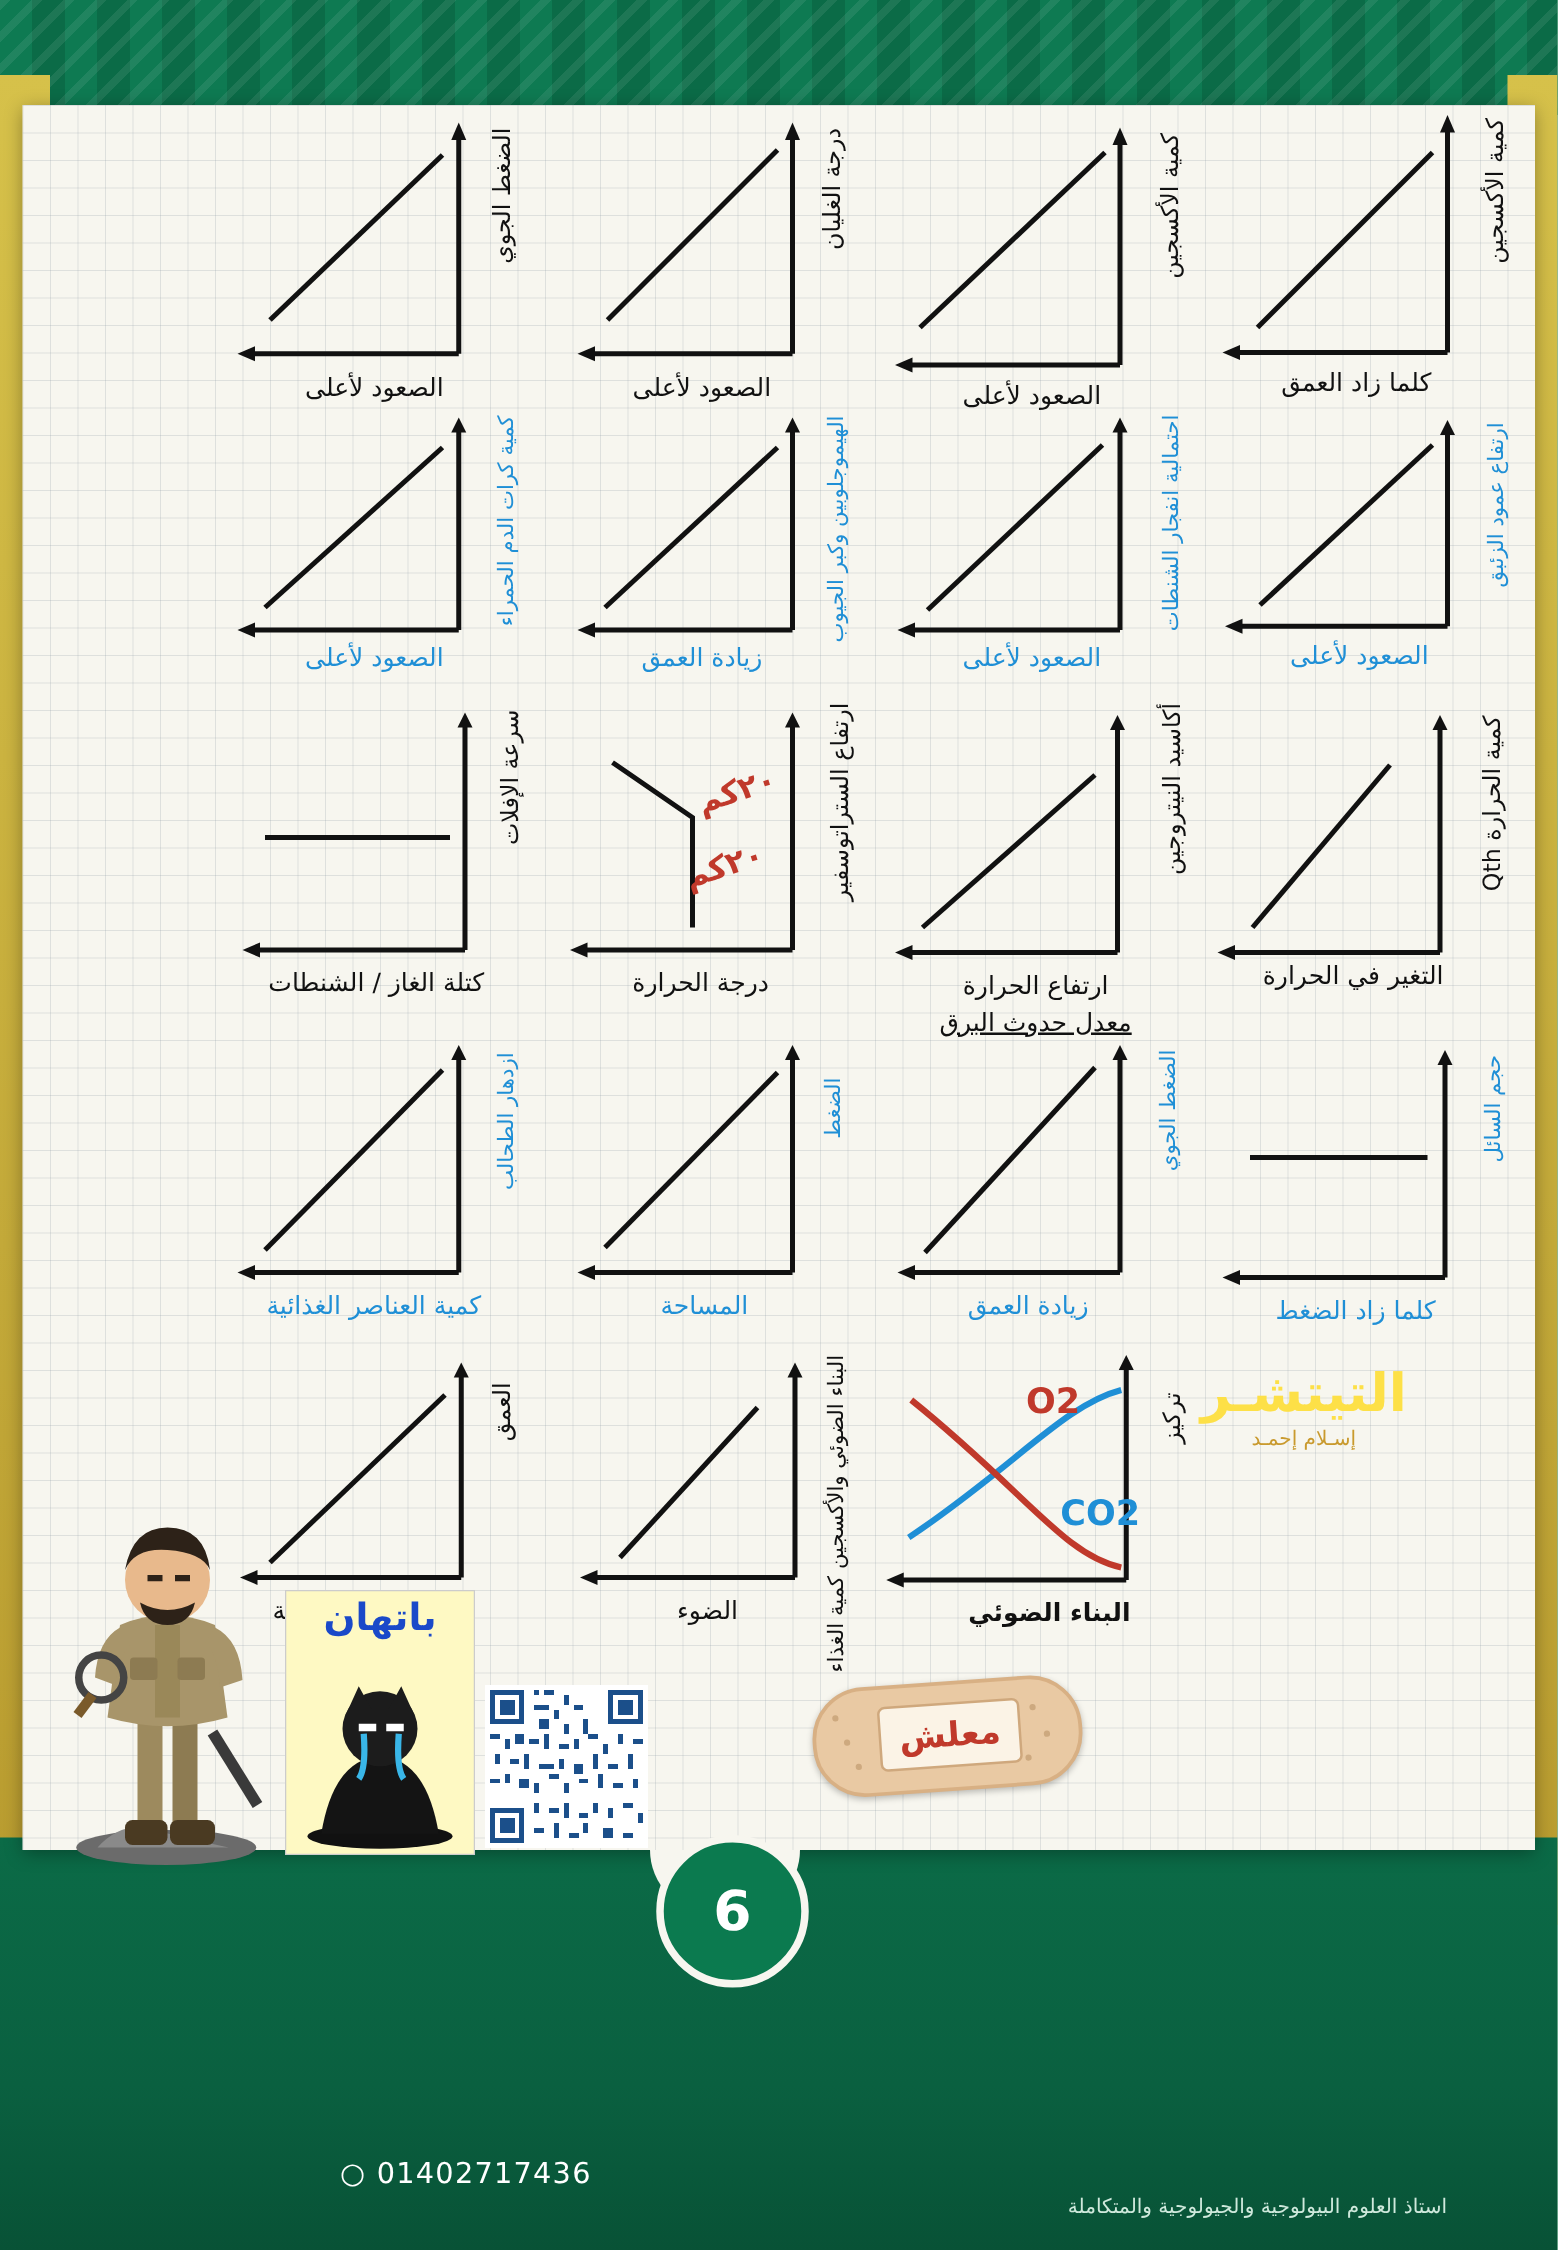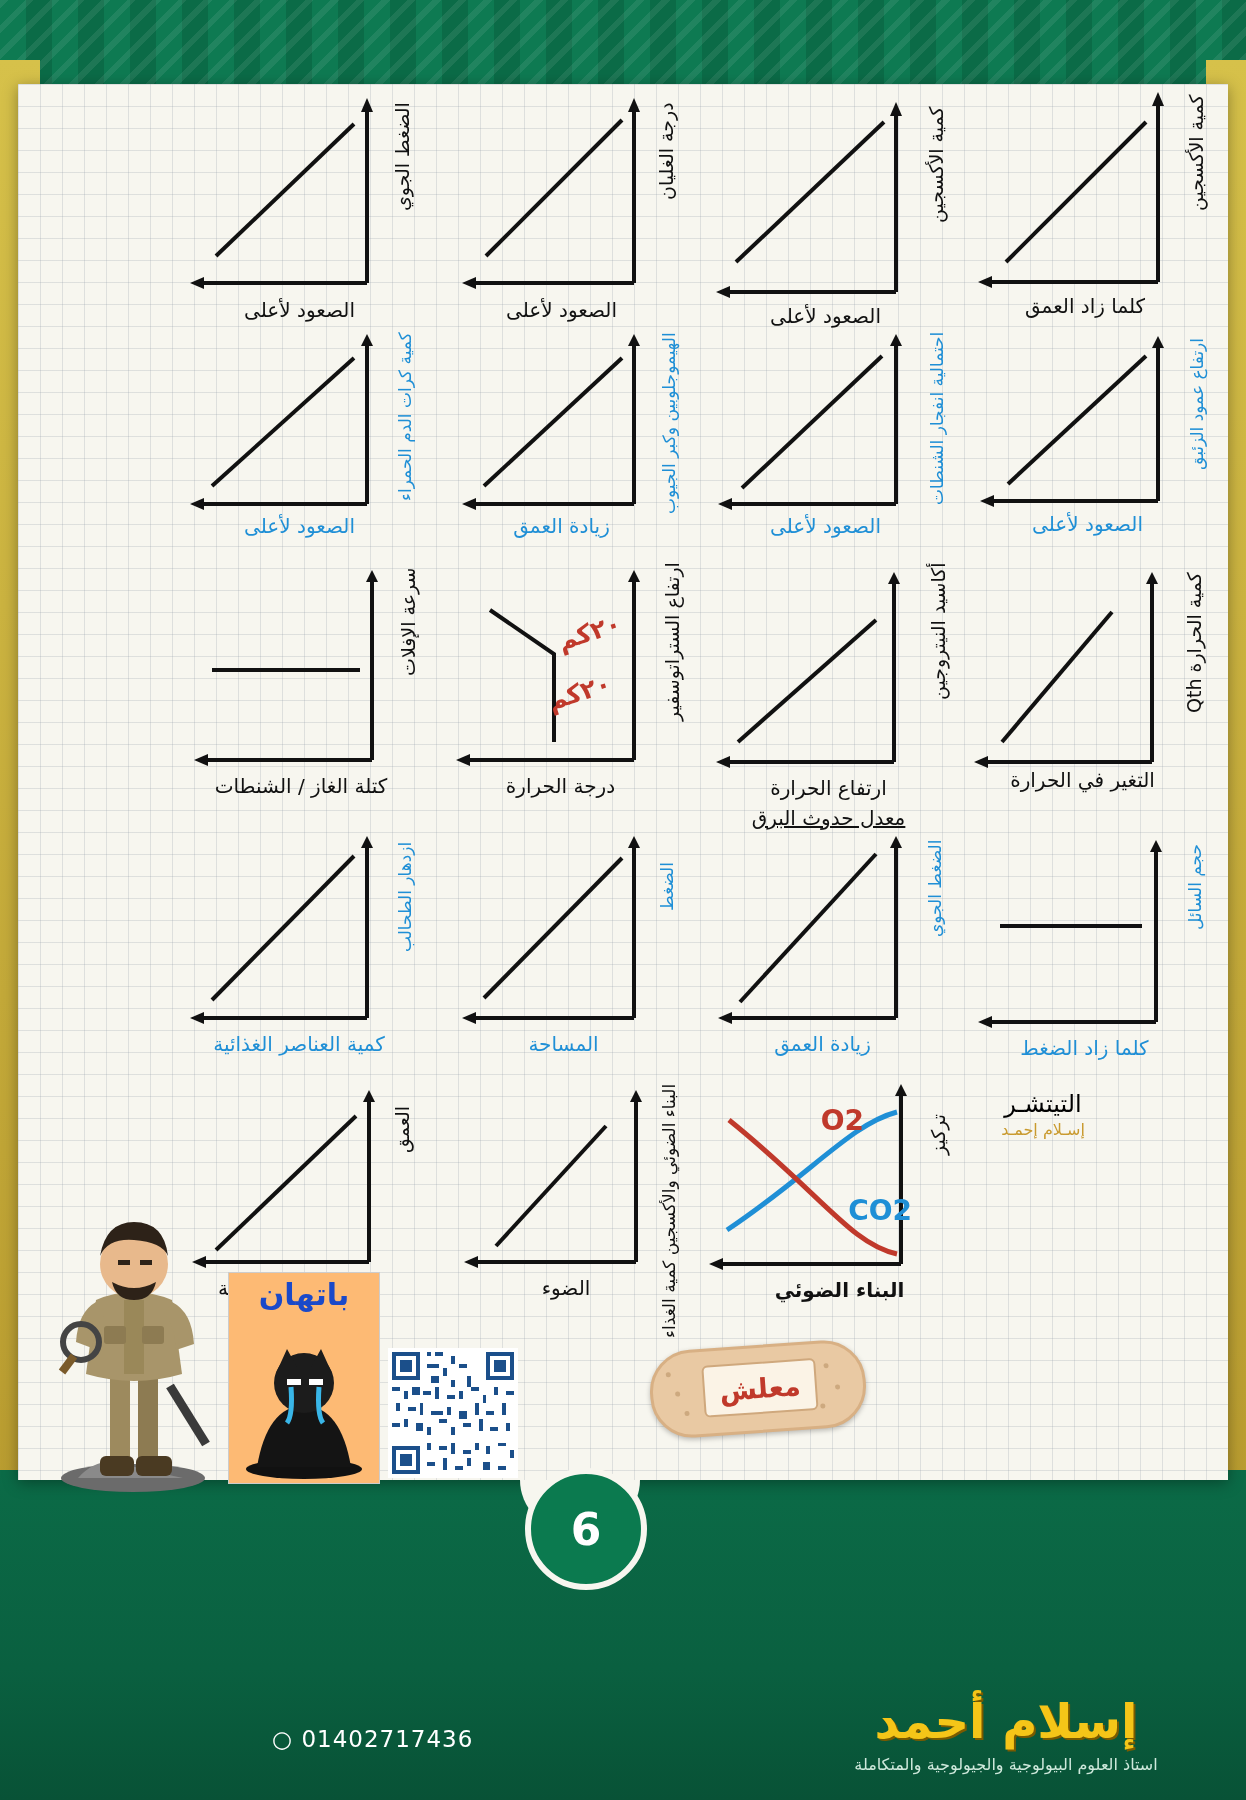--- a/index.html
+++ b/index.html
@@ -52,28 +52,28 @@
   }
   .xlab{position:absolute;font-size:20px;line-height:1.2;text-align:center;}
   .blue{color:#1f8fd6;}
   .black{color:#111;}
   .red{color:#c0392b;}
   svg{display:block;overflow:visible;}
 
   
   .teacher-logo{position:absolute;left:0;top:0;text-align:center;}
   .logo-main{
-    font-size:24px;font-weight:normal;color:#000000;letter-spacing:-1px;
+    font-size:42px;font-weight:bold;color:#fde047;letter-spacing:-1px;
   }
   .logo-sub{font-size:16px;color:#c99a2e;margin-top:2px;}
   .avatar{
     position:absolute;width:190px;height:300px;
   }
   .batman-card{
-    position:absolute;width:150px;height:210px;background:#fdba74;border:1px solid #ccc;
+    position:absolute;width:150px;height:210px;background:#fef9c3;border:1px solid #ccc;
   }
   .batman-title{font-size:30px;font-weight:bold;color:#1a49c9;text-align:center;padding-top:4px;}
   .qr{position:absolute;width:130px;height:130px;}
   .phone{
     position:absolute;color:#fff;font-size:23px;letter-spacing:1px;direction:ltr;
   }
   .plaster{
     position:absolute;width:210px;height:82px;border-radius:42px;
     background:#e9c9a3;border:3px solid #d8b084;transform:rotate(-4deg);
     box-shadow:0 2px 5px rgba(0,0,0,.25);
@@ -466,15 +466,14 @@
 </div>
 
 <div class="pagestrip" style="left:520px;top:1480px;width:120px;height:50px;border-radius:0 0 60px 60px;"></div>
 <div class="pagenum" style="left:525px;top:1468px;">6</div>
 
 <div class="phone" style="left:272px;top:1726px;">
   <span>○ </span><span>01402717436</span>
 </div>
 
 <div class="brand" style="right:30px;bottom:26px;width:420px;">
-  <div class="brand-name">إسلام أحمد</div>
   <div class="brand-sub">استاذ العلوم البيولوجية والجيولوجية والمتكاملة</div>
 </div>
 
 </body></html>

